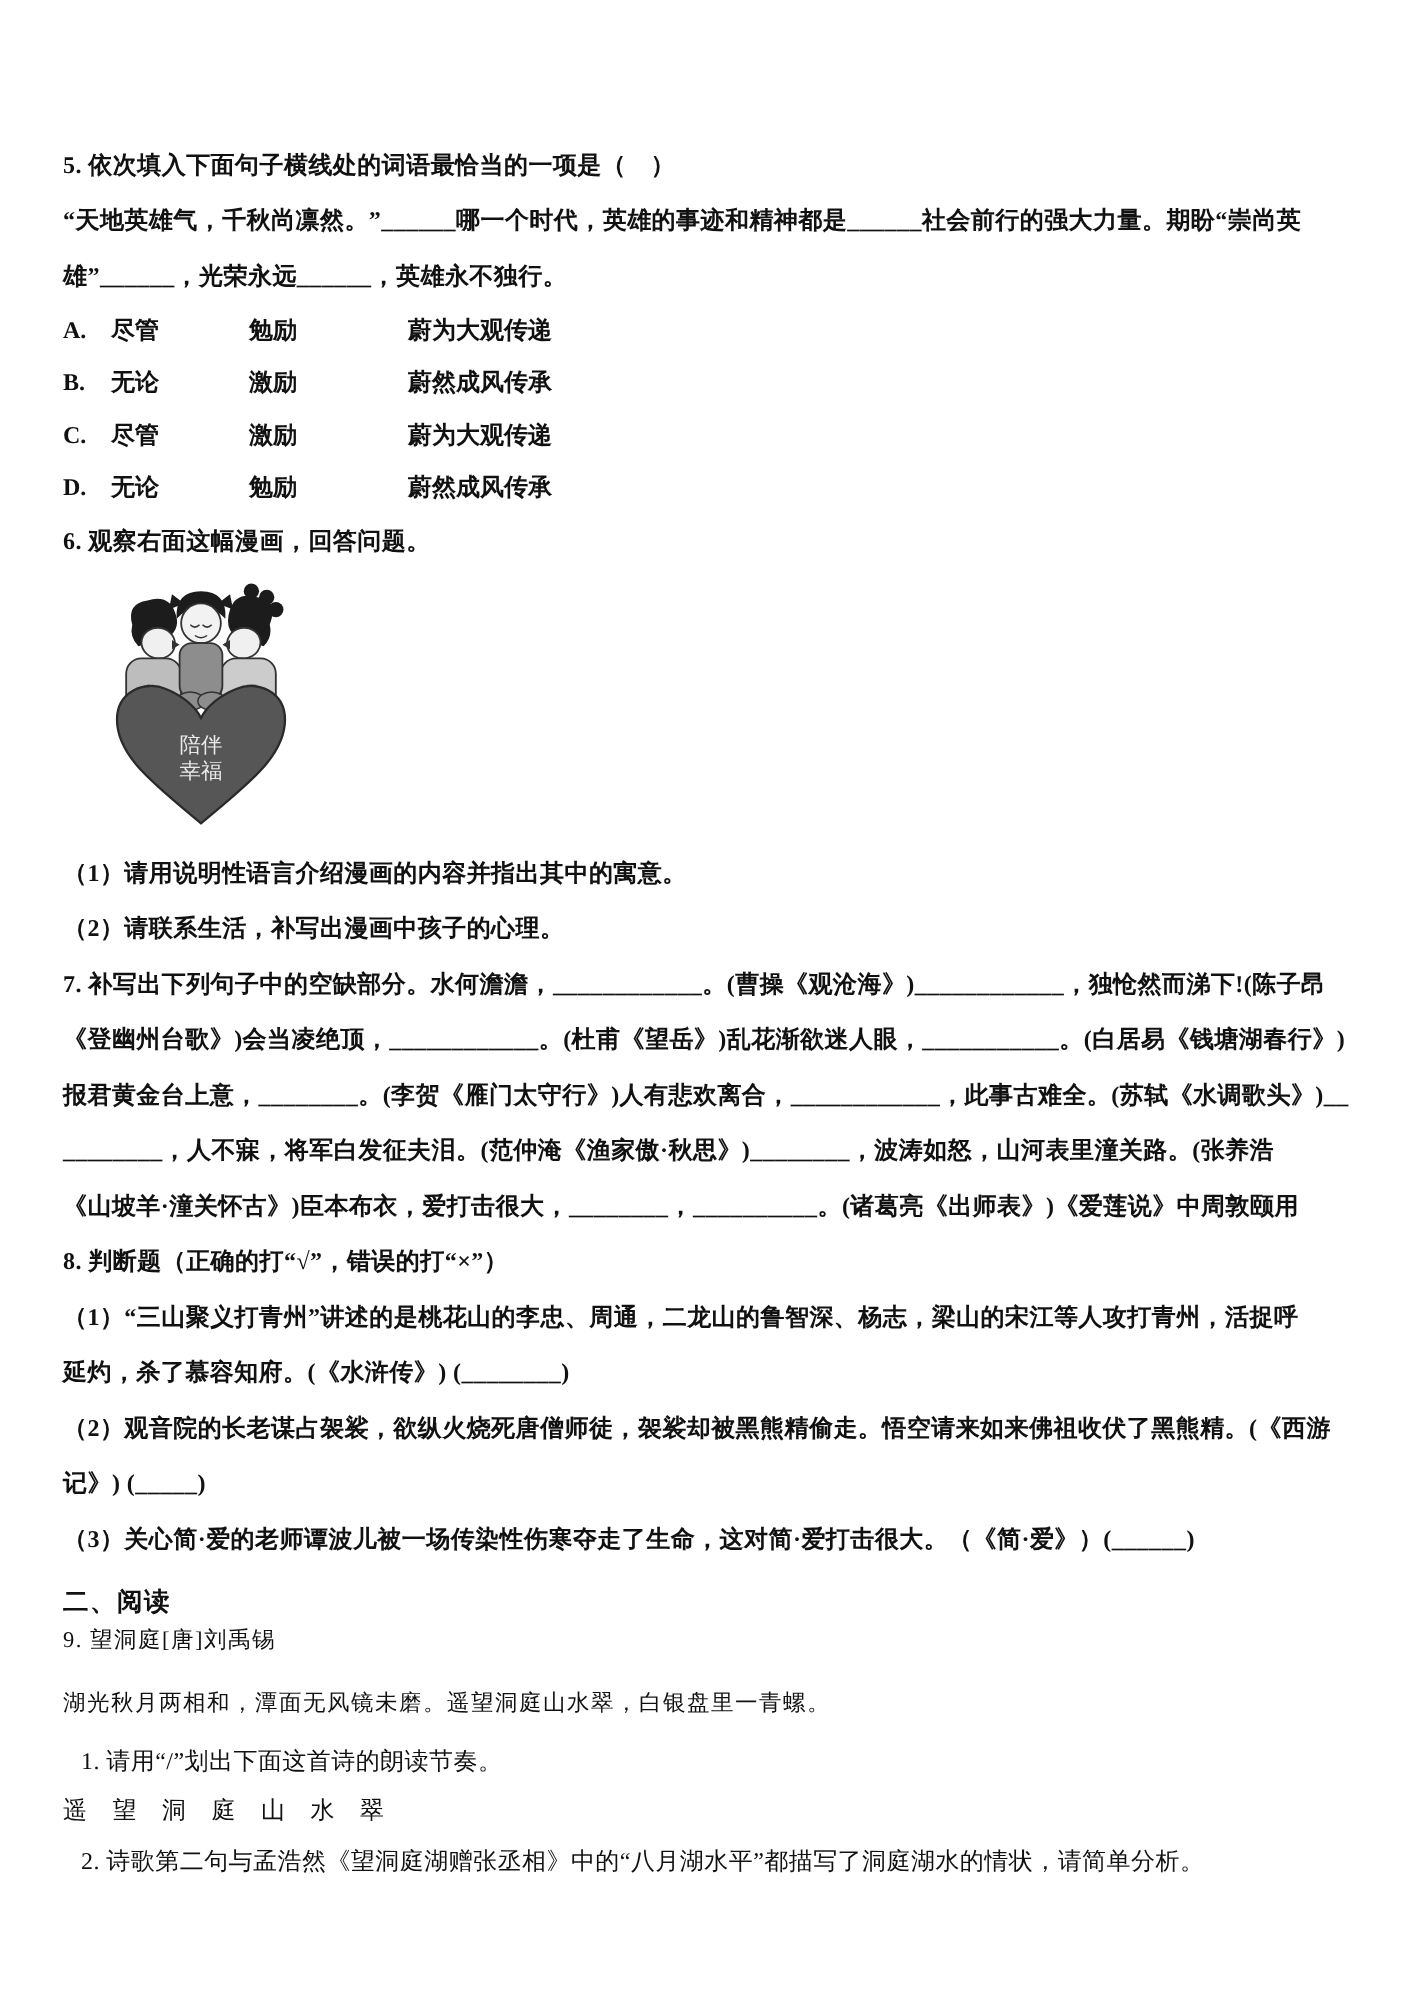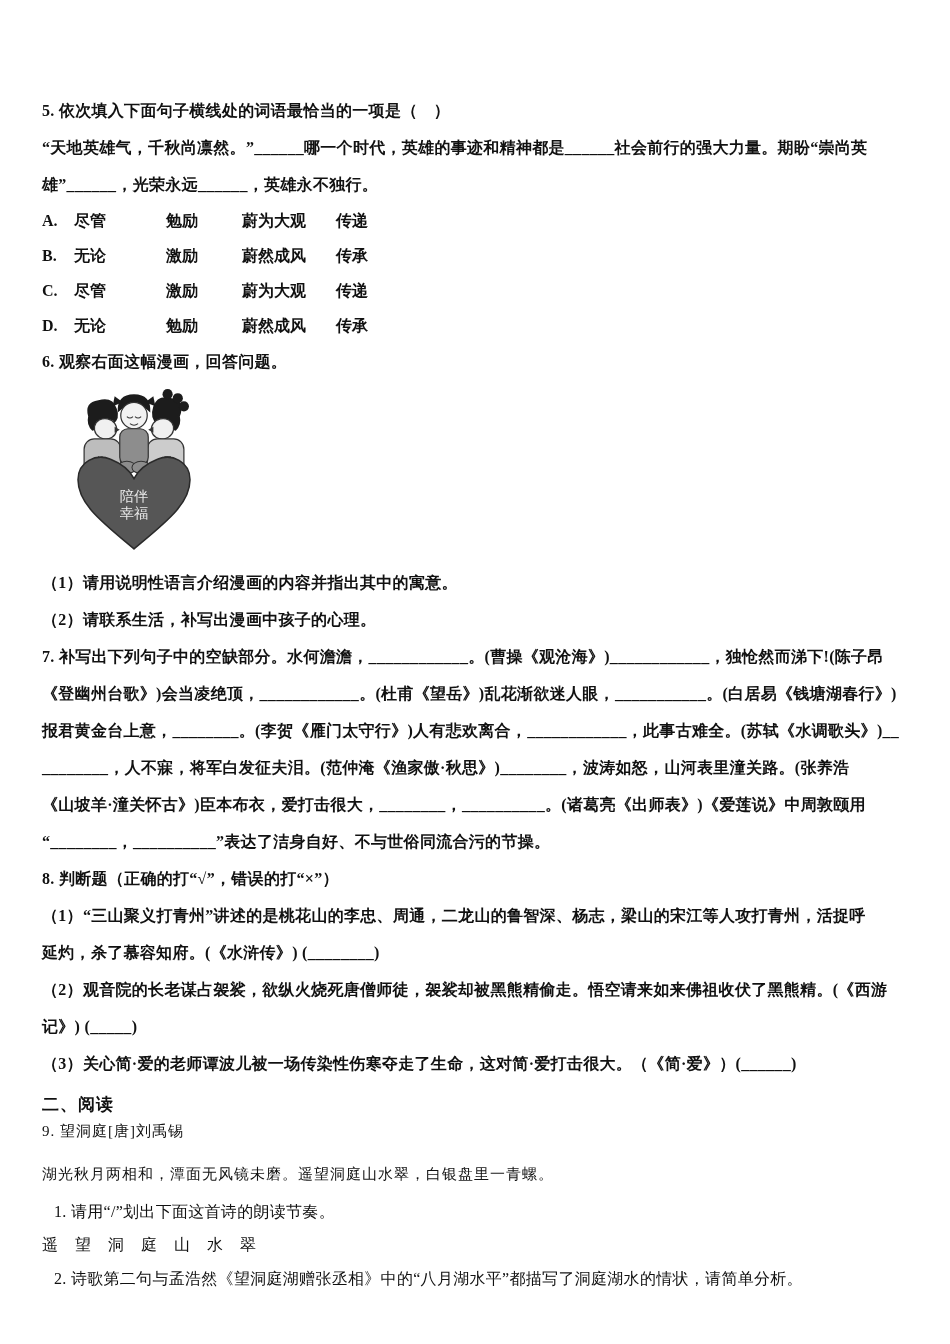--- a/index.html
+++ b/index.html
@@ -24,21 +24,21 @@
   }
   .opt-row {
     display: flex;
     line-height: 35px;
     font-size: 16px;
     font-weight: bold;
   }
   .opt-key { width: 32px; }
   .opt-w1 { width: 92px; }
   .opt-w2 { width: 76px; }
-  .opt-w3 { width: 94px; }
+  .opt-w3 { width: 94px; text-align: right; }
   .comic-wrap {
     margin: 6px 0 10px 12px;
     width: 160px;
     height: 168px;
   }
   .sec-title {
     padding-top: 10px;
     line-height: 26px;
     font-size: 17px;
     font-weight: bold;
@@ -48,20 +48,21 @@
     line-height: 26px;
     font-size: 15px;
     font-weight: normal;
     white-space: nowrap;
     letter-spacing: 1px;
   }
   .poem-line {
     line-height: 40px;
     margin-top: 10px;
     font-size: 15px;
+    font-family: Liberation Mono, monospace;
   }
   .sub-line {
     line-height: 35px;
     font-size: 16px;
     font-weight: normal;
     white-space: nowrap;
     letter-spacing: 0.3px;
     margin-left: 12px;
   }
   .rhythm-line {
@@ -154,21 +155,20 @@
   </div>
 
   <div class="tline">（1）请用说明性语言介绍漫画的内容并指出其中的寓意。</div>
   <div class="tline">（2）请联系生活，补写出漫画中孩子的心理。</div>
 
   <div class="tline">7. 补写出下列句子中的空缺部分。水何澹澹，____________。(曹操《观沧海》)____________，独怆然而涕下!(陈子昂</div>
   <div class="tline">《登幽州台歌》)会当凌绝顶，____________。(杜甫《望岳》)乱花渐欲迷人眼，___________。(白居易《钱塘湖春行》)</div>
   <div class="tline">报君黄金台上意，________。(李贺《雁门太守行》)人有悲欢离合，____________，此事古难全。(苏轼《水调歌头》)__</div>
   <div class="tline">________，人不寐，将军白发征夫泪。(范仲淹《渔家傲·秋思》)________，波涛如怒，山河表里潼关路。(张养浩</div>
   <div class="tline">《山坡羊·潼关怀古》)臣本布衣，爱打击很大，________，__________。(诸葛亮《出师表》)《爱莲说》中周敦颐用</div>
-  <div class="tline">“________，__________”表达了洁身自好、不与世俗同流合污的节操。</div>
 
   <div class="tline">8. 判断题（正确的打“√”，错误的打“×”）</div>
   <div class="tline">（1）“三山聚义打青州”讲述的是桃花山的李忠、周通，二龙山的鲁智深、杨志，梁山的宋江等人攻打青州，活捉呼</div>
   <div class="tline">延灼，杀了慕容知府。(《水浒传》) (________)</div>
   <div class="tline">（2）观音院的长老谋占袈裟，欲纵火烧死唐僧师徒，袈裟却被黑熊精偷走。悟空请来如来佛祖收伏了黑熊精。(《西游</div>
   <div class="tline">记》) (_____)</div>
   <div class="tline">（3）关心简·爱的老师谭波儿被一场传染性伤寒夺走了生命，这对简·爱打击很大。（《简·爱》）(______)</div>
 
   <div class="sec-title">二、阅读</div>
   <div class="kai-line">9. 望洞庭[唐]刘禹锡</div>

